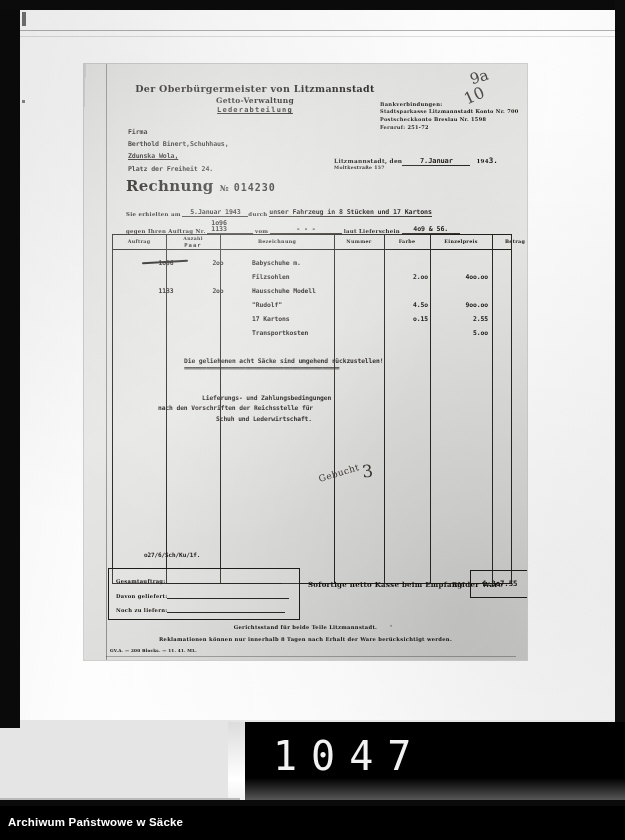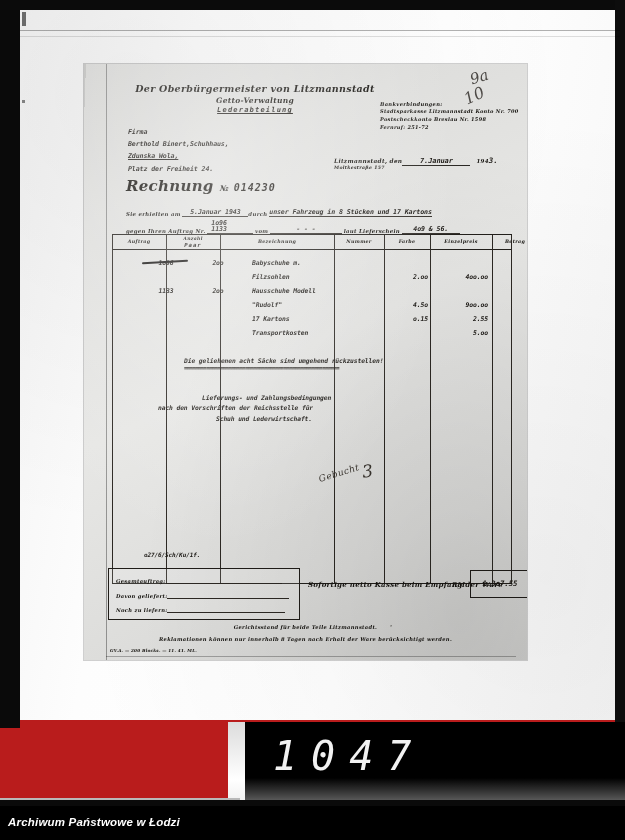--- a/index.html
+++ b/index.html
@@ -12,22 +12,21 @@
     height: 840px;
     overflow: hidden;
     font-family: "Liberation Sans", sans-serif;
   }
 
   
   #plate {
     position: absolute;
     left: 0; top: 0;
     width: 625px; height: 840px;
-    background: #b91c1c;
-    font-style: italic;
+    background: #e5e5e5;
   }
 
   
   .film-field {
     position: absolute;
     left: 18px; top: 8px;
     width: 600px; height: 712px;
     background:
       linear-gradient(100deg, #f3f3f3 0%, #fdfdfd 25%, #ffffff 60%, #f6f6f6 100%);
   }
@@ -552,16 +551,16 @@
 
   <div class="strip-side-l"></div>
   <div id="counter-strip">
     <div id="counter-num">1047</div>
     <div class="glow"></div>
   </div>
 
   <div class="caption-hl"></div>
   <div class="caption-gap"></div>
   <div id="caption">
-    <span>Archiwum Państwowe w Łodzi</span>
+    <span>Archiwum Państwowe w Säcke</span>
   </div>
 
 </div>
 
 </body></html>

